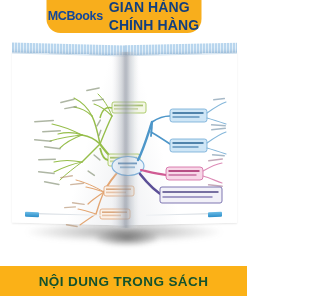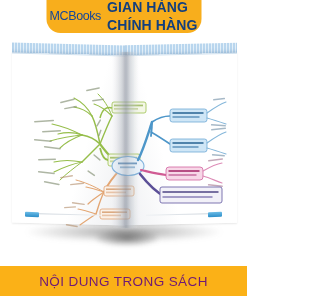--- a/index.html
+++ b/index.html
@@ -13,21 +13,21 @@
 
   
   .brand-tab{
     position:absolute;top:0;left:50%;transform:translateX(-50%);
     width:155px;height:33px;
     background:#F8AE1C;
     border-bottom-left-radius:14px;border-bottom-right-radius:14px;
     display:flex;align-items:center;justify-content:center;gap:6px;
   }
   .brand-logo{
-    font-size:12.5px;font-weight:normal;color:#13479B;
+    font-size:12.5px;font-weight:bold;color:#13479B;
     letter-spacing:-0.4px;line-height:1;
     font-family:"Liberation Sans", sans-serif;
   }
   .brand-lines{
     display:flex;flex-direction:column;justify-content:center;
     color:#123F7E;font-size:14px;font-weight:bold;line-height:1.28;
     letter-spacing:0.1px;
   }
 
   
@@ -108,21 +108,21 @@
   .prule-l{left:31px;top:170px;width:62px;transform:skewY(1.45deg);}
   .prule-r{left:138px;top:170px;width:62px;transform:skewY(-1.35deg);
     background:linear-gradient(270deg,#cfd6dd,#eef1f4);}
 
   
   .bottom-bar{
     position:absolute;left:0;bottom:0;width:247px;height:30px;
     background:#FBB117;display:flex;align-items:center;justify-content:center;
   }
   .bottom-bar span{
-    color:#701a75;font-size:13.5px;font-weight:normal;letter-spacing:.4px;
+    color:#14532d;font-size:13.5px;font-weight:bold;letter-spacing:.4px;
   }
 </style>
 </head>
 <body>
 
 <div id="page">
 
   <div class="brand-tab">
     <div class="brand-logo">MCBooks</div>
     <div class="brand-lines">

